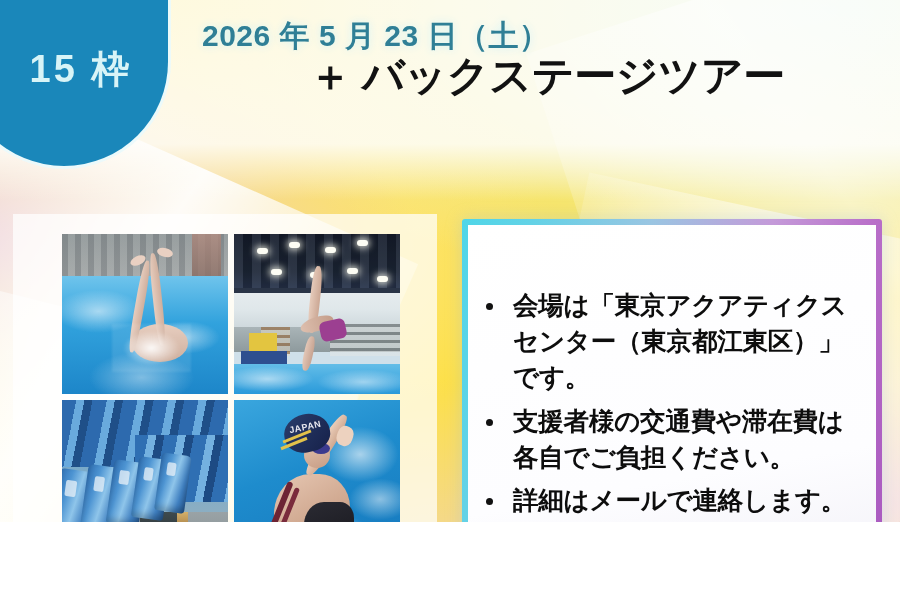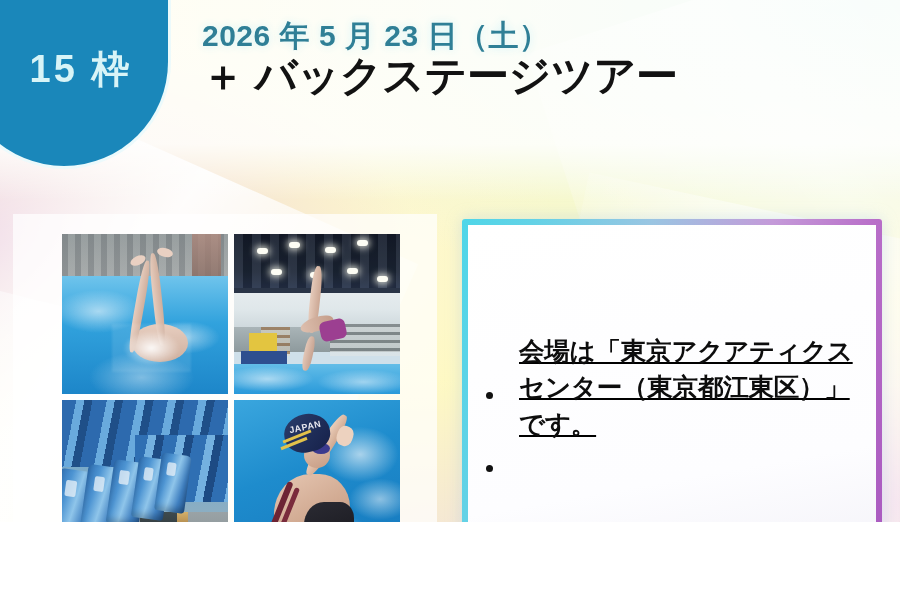--- a/index.html
+++ b/index.html
@@ -5,21 +5,21 @@
   html,body{margin:0;padding:0;}
   body{
     width:900px;height:600px;overflow:hidden;
     font-family:"Liberation Sans","DejaVu Sans",sans-serif;
     background:#ffffff;
   }
 
   
   .banner{
     position:relative;width:900px;height:522px;overflow:hidden;
-    background:#fef9c3;
+    background:#fde047;
   }
 
   
   .wash{position:absolute;inset:0;pointer-events:none;}
   .wash-mint{
     background:
       radial-gradient(120% 90% at 92% 2%, rgba(196,240,232,.85) 0%, rgba(222,246,242,.45) 34%, rgba(255,255,255,0) 62%);
   }
   .wash-pink{
     background:
@@ -69,21 +69,21 @@
   .header-text{position:absolute;left:202px;top:18px;width:690px;}
   .date-line{
     color:#2f7f96;font-weight:700;font-size:30px;letter-spacing:.5px;
     line-height:1.2;white-space:nowrap;
     text-shadow:0 0 9px rgba(208,242,248,.95);
   }
   .title-line{
     color:#121212;font-weight:700;font-size:42px;line-height:1.16;
     letter-spacing:-.5px;white-space:nowrap;margin-top:4px;
   }
-  .title-line.l2{margin-top:-2px;}
+  .title-line.l2{margin-top:-2px;text-align:center;}
 
   
   .photo-panel{
     position:absolute;left:13px;top:214px;width:424px;height:372px;
     background:rgba(255,255,255,.72);
   }
   .photo-grid{
     position:absolute;left:62px;top:234px;width:338px;height:332px;
     display:grid;grid-template-columns:166px 166px;grid-template-rows:160px 160px;
     gap:6px 6px;
@@ -210,21 +210,21 @@
     padding:6px;box-sizing:border-box;border-radius:3px;
     background:linear-gradient(103deg,#4fd6e8 0%,#63d2e6 14%,#9ac5e2 38%,#c49ad9 62%,#b96fc9 82%,#a858bf 100%);
     box-shadow:0 0 16px rgba(150,190,230,.35);
   }
   .info-inner{
     width:100%;height:100%;box-sizing:border-box;
     background:linear-gradient(170deg,#ffffff 0%,#fdfdff 70%,#f3f2f8 100%);
     padding:26px 16px 10px 18px;
     display:flex;flex-direction:column;justify-content:center;gap:2px;
   }
-  .bullet-row{display:flex;align-items:center;gap:26px;margin-bottom:5px;text-decoration:underline;}
+  .bullet-row{display:flex;align-items:flex-start;gap:20px;margin-bottom:5px;}
   .bullet-dot{
     flex:0 0 auto;width:7px;height:7px;border-radius:50%;background:#111;
     margin-top:16px;
   }
   .bullet-text{
     color:#0d0d0d;font-weight:700;font-size:25.5px;line-height:1.42;
     letter-spacing:-.2px;
   }
 </style>
 </head>
@@ -328,21 +328,26 @@
   </div>
 
   <div class="info-box">
     <div class="info-inner">
 
       <div class="bullet-row">
         <span class="bullet-dot"></span>
         <span class="bullet-text">会場は「東京アクアティクスセンター（東京都江東区）」です。</span>
       </div>
 
-
       <div class="bullet-row">
         <span class="bullet-dot"></span>
+        <span class="bullet-text">支援者様の交通費や滞在費は各自でご負担ください。</span>
       </div>
 
+      <div class="bullet-row">
+        <span class="bullet-dot"></span>
+        <span class="bullet-text">詳細はメールで連絡します。</span>
+      </div>
+
     </div>
   </div>
 
 </div>
 
 </body></html>

